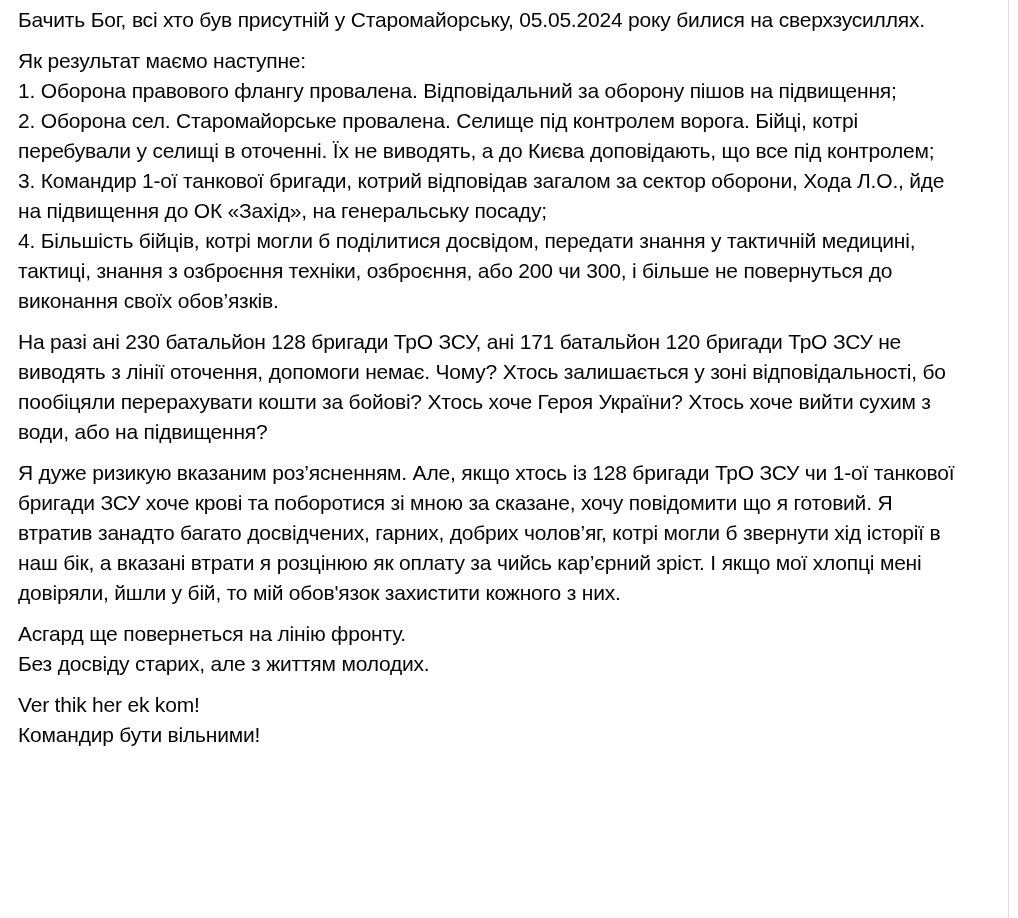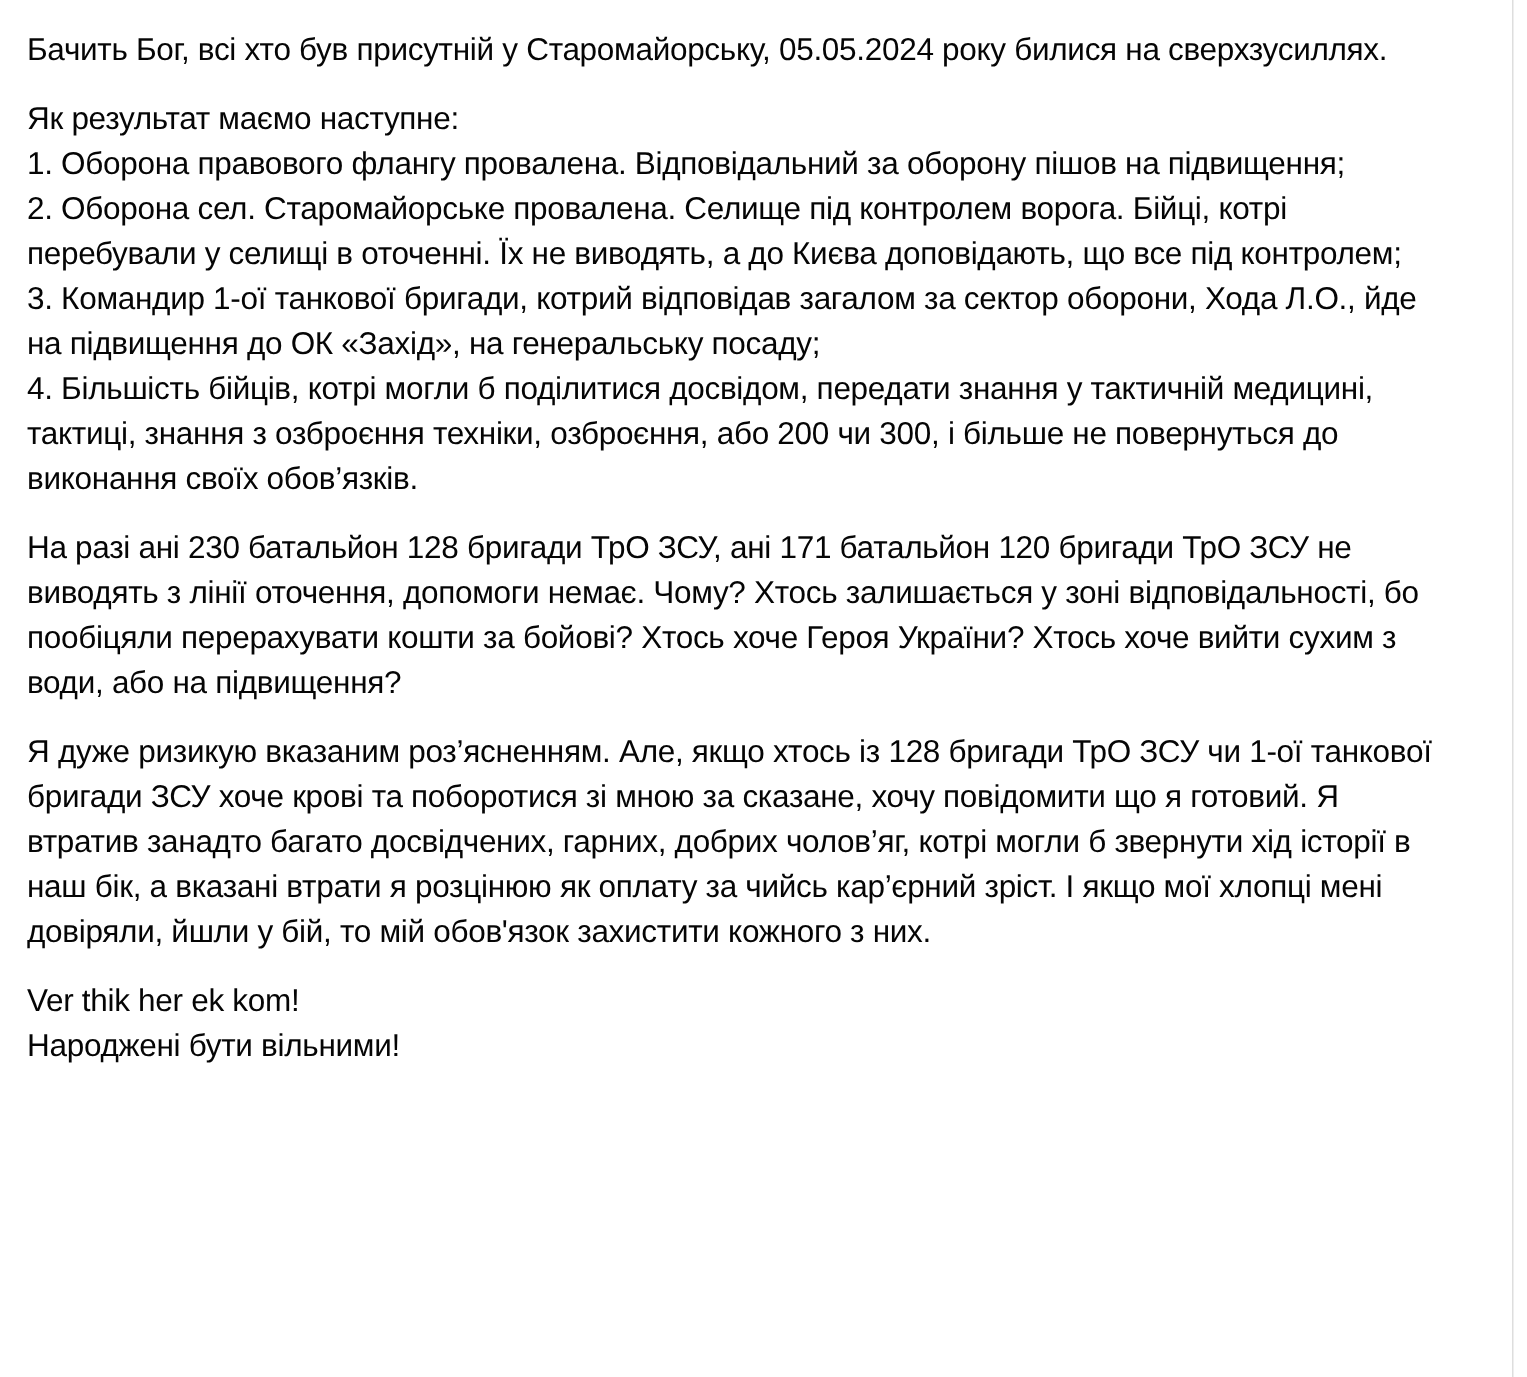--- a/index.html
+++ b/index.html
@@ -18,21 +18,21 @@
     position: absolute;
     top: 3px;
     left: 18px;
     width: 950px;
     color: #050505;
     font-size: 21px;
     line-height: 30px;
     letter-spacing: -0.2px;
   }
   .post-paragraph {
-    margin: 16px 0 11px 0;
+    margin: 2px 0 11px 0;
     white-space: pre-line;
   }
   .post-paragraph:last-child {
     margin-bottom: 0;
   }
   .card-right-border {
     position: absolute;
     top: 0;
     left: 1008px;
     width: 1px;
@@ -45,17 +45,19 @@
 
 <div class="post-body">
   <p class="post-paragraph">Бачить Бог, всі хто був присутній у Старомайорську, 05.05.2024 року билися на сверхзусиллях.</p>
   <p class="post-paragraph">Як результат маємо наступне:
 1. Оборона правового флангу провалена. Відповідальний за оборону пішов на підвищення;
 2. Оборона сел. Старомайорське провалена. Селище під контролем ворога. Бійці, котрі перебували у селищі в оточенні. Їх не виводять, а до Києва доповідають, що все під контролем;
 3. Командир 1-ої танкової бригади, котрий відповідав загалом за сектор оборони, Хода Л.О., йде на підвищення до ОК «Захід», на генеральську посаду;
 4. Більшість бійців, котрі могли б поділитися досвідом, передати знання у тактичній медицині, тактиці, знання з озброєння техніки, озброєння, або 200 чи 300, і більше не повернуться до виконання своїх обов’язків.</p>
   <p class="post-paragraph">На разі ані 230 батальйон 128 бригади ТрО ЗСУ, ані 171 батальйон 120 бригади ТрО ЗСУ не виводять з лінії оточення, допомоги немає. Чому? Хтось залишається у зоні відповідальності, бо пообіцяли перерахувати кошти за бойові? Хтось хоче Героя України? Хтось хоче вийти сухим з води, або на підвищення?</p>
   <p class="post-paragraph">Я дуже ризикую вказаним роз’ясненням. Але, якщо хтось із 128 бригади ТрО ЗСУ чи 1-ої танкової бригади ЗСУ хоче крові та поборотися зі мною за сказане, хочу повідомити що я готовий. Я втратив занадто багато досвідчених, гарних, добрих чолов’яг, котрі могли б звернути хід історії в наш бік, а вказані втрати я розцінюю як оплату за чийсь кар’єрний зріст. І якщо мої хлопці мені довіряли, йшли у бій, то мій обов'язок захистити кожного з них.</p>
+  <p class="post-paragraph">Асгард ще повернеться на лінію фронту.
+Без досвіду старих, але з життям молодих.</p>
   <p class="post-paragraph">Ver thik her ek kom!
-Народжені бути вільними!</p>
+Командир бути вільними!</p>
 </div>
 
 <div class="card-right-border"></div>
 
 </body></html>

